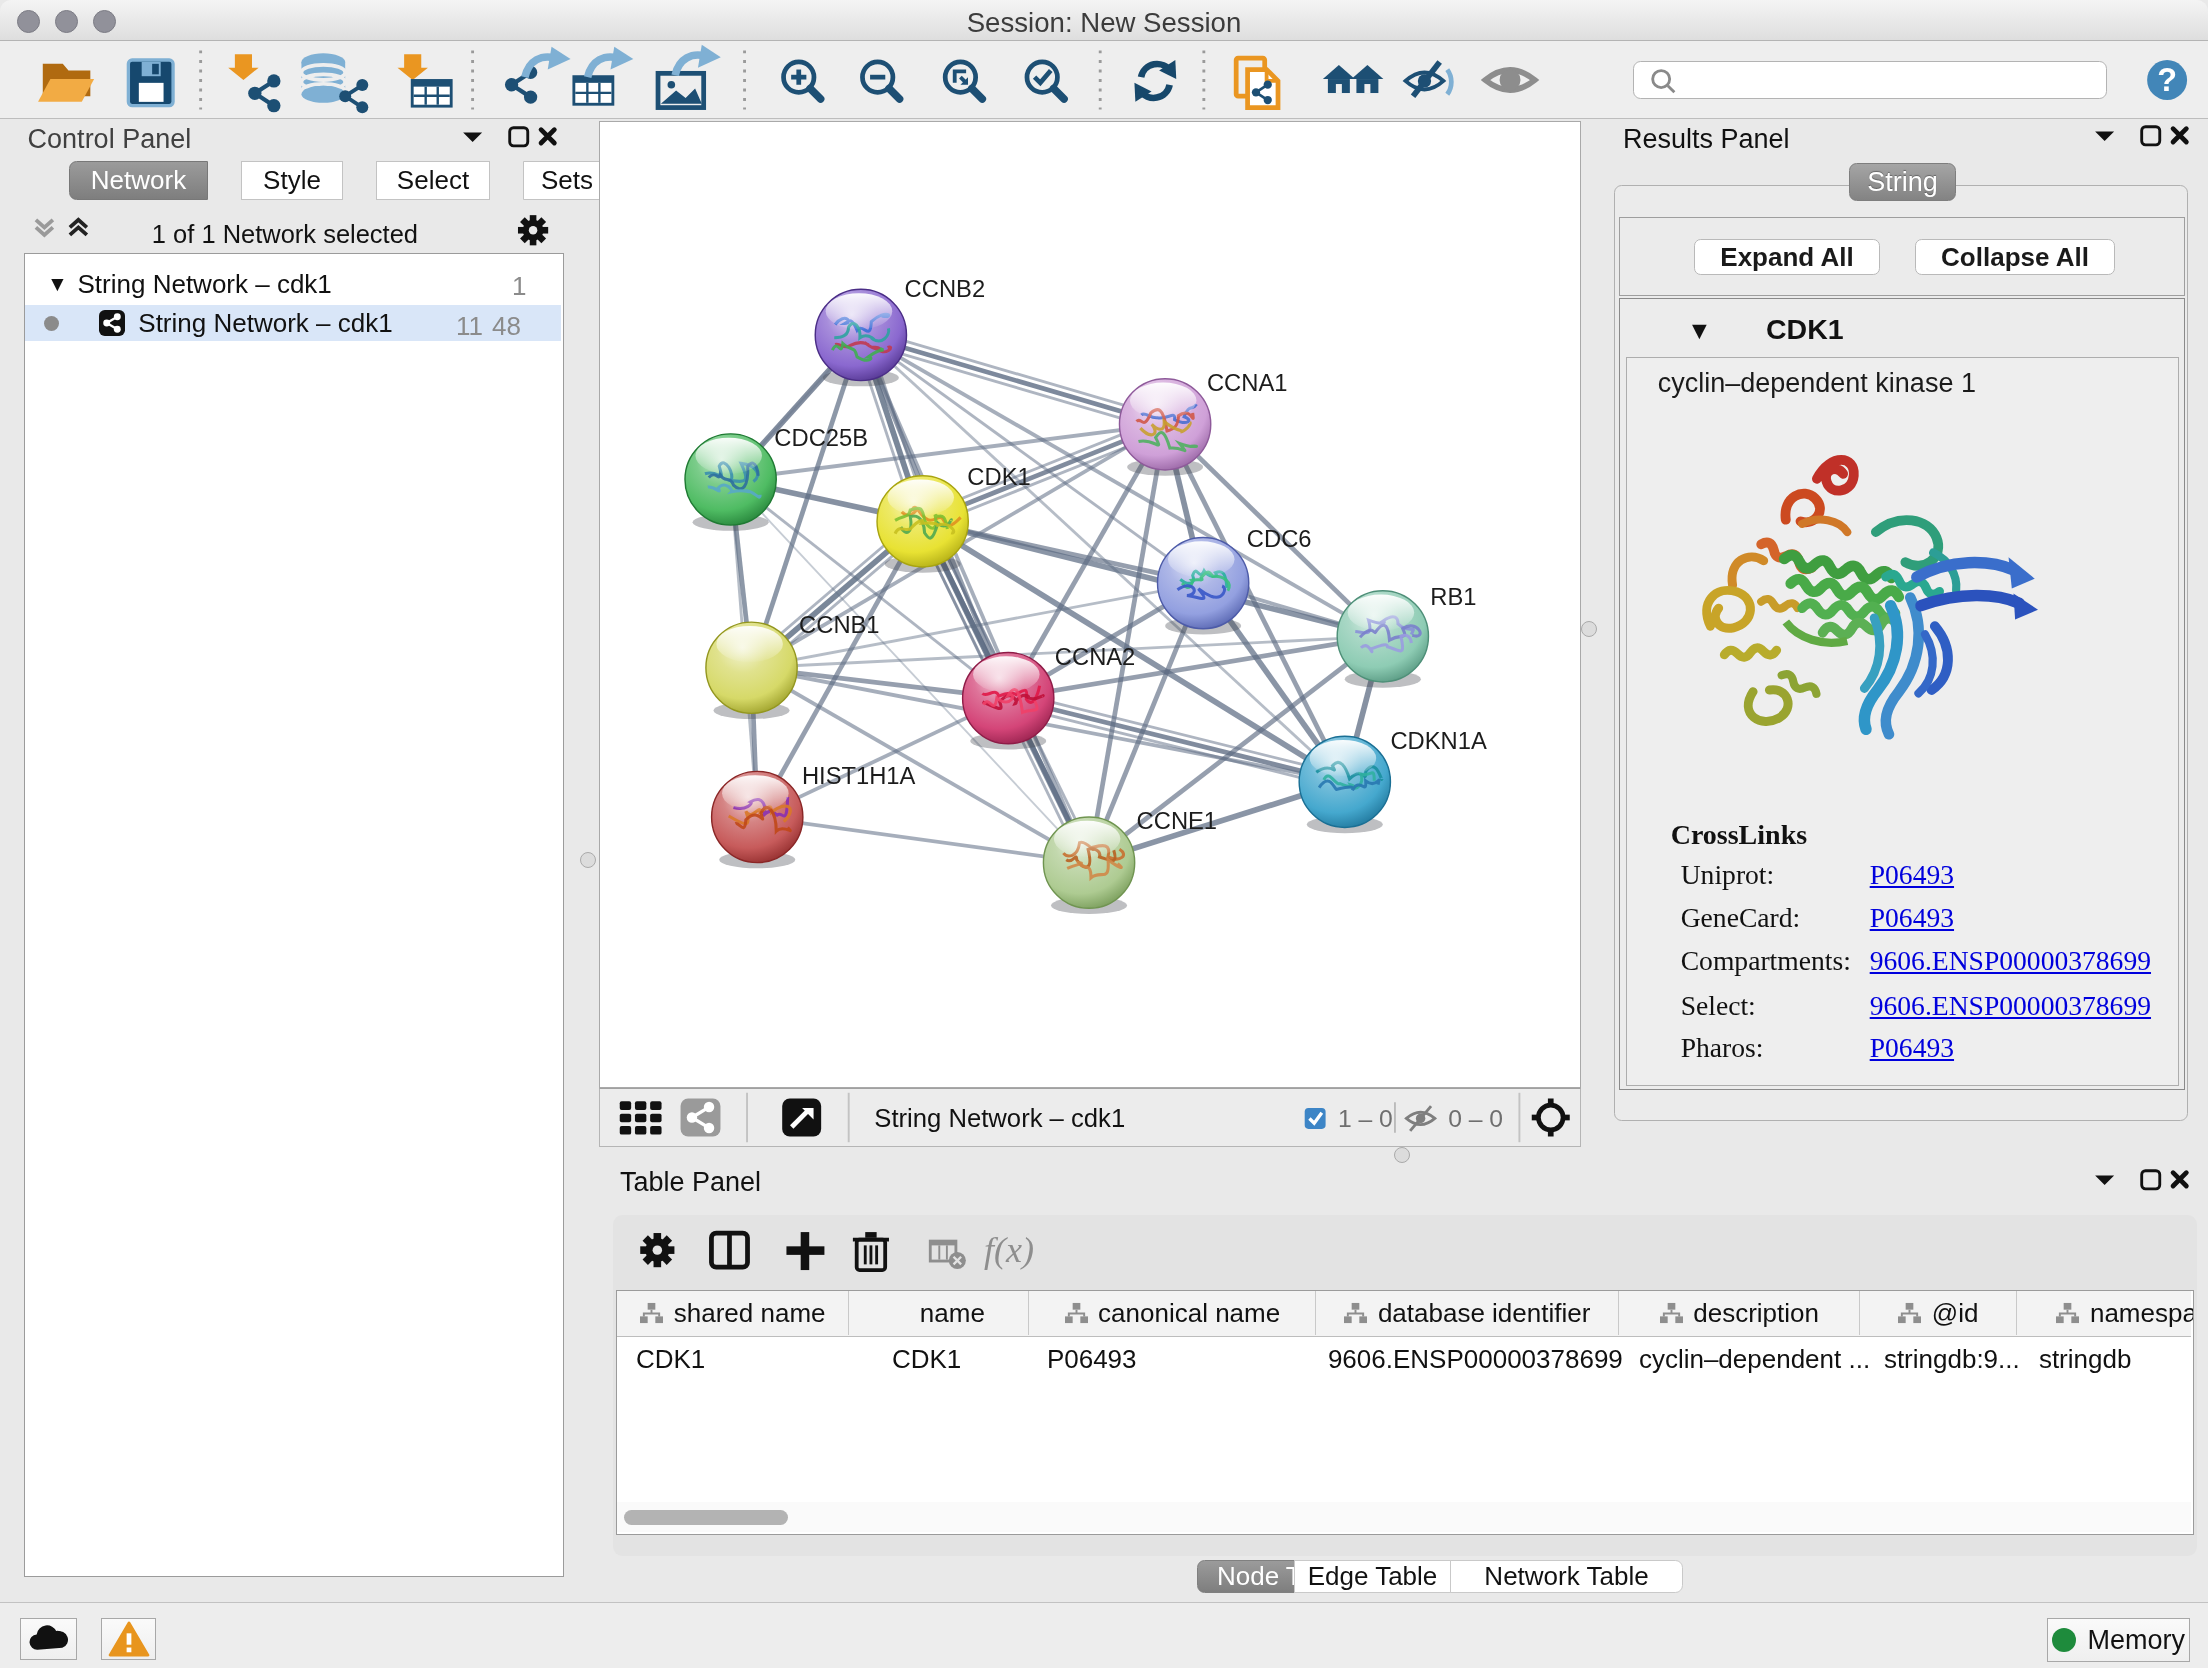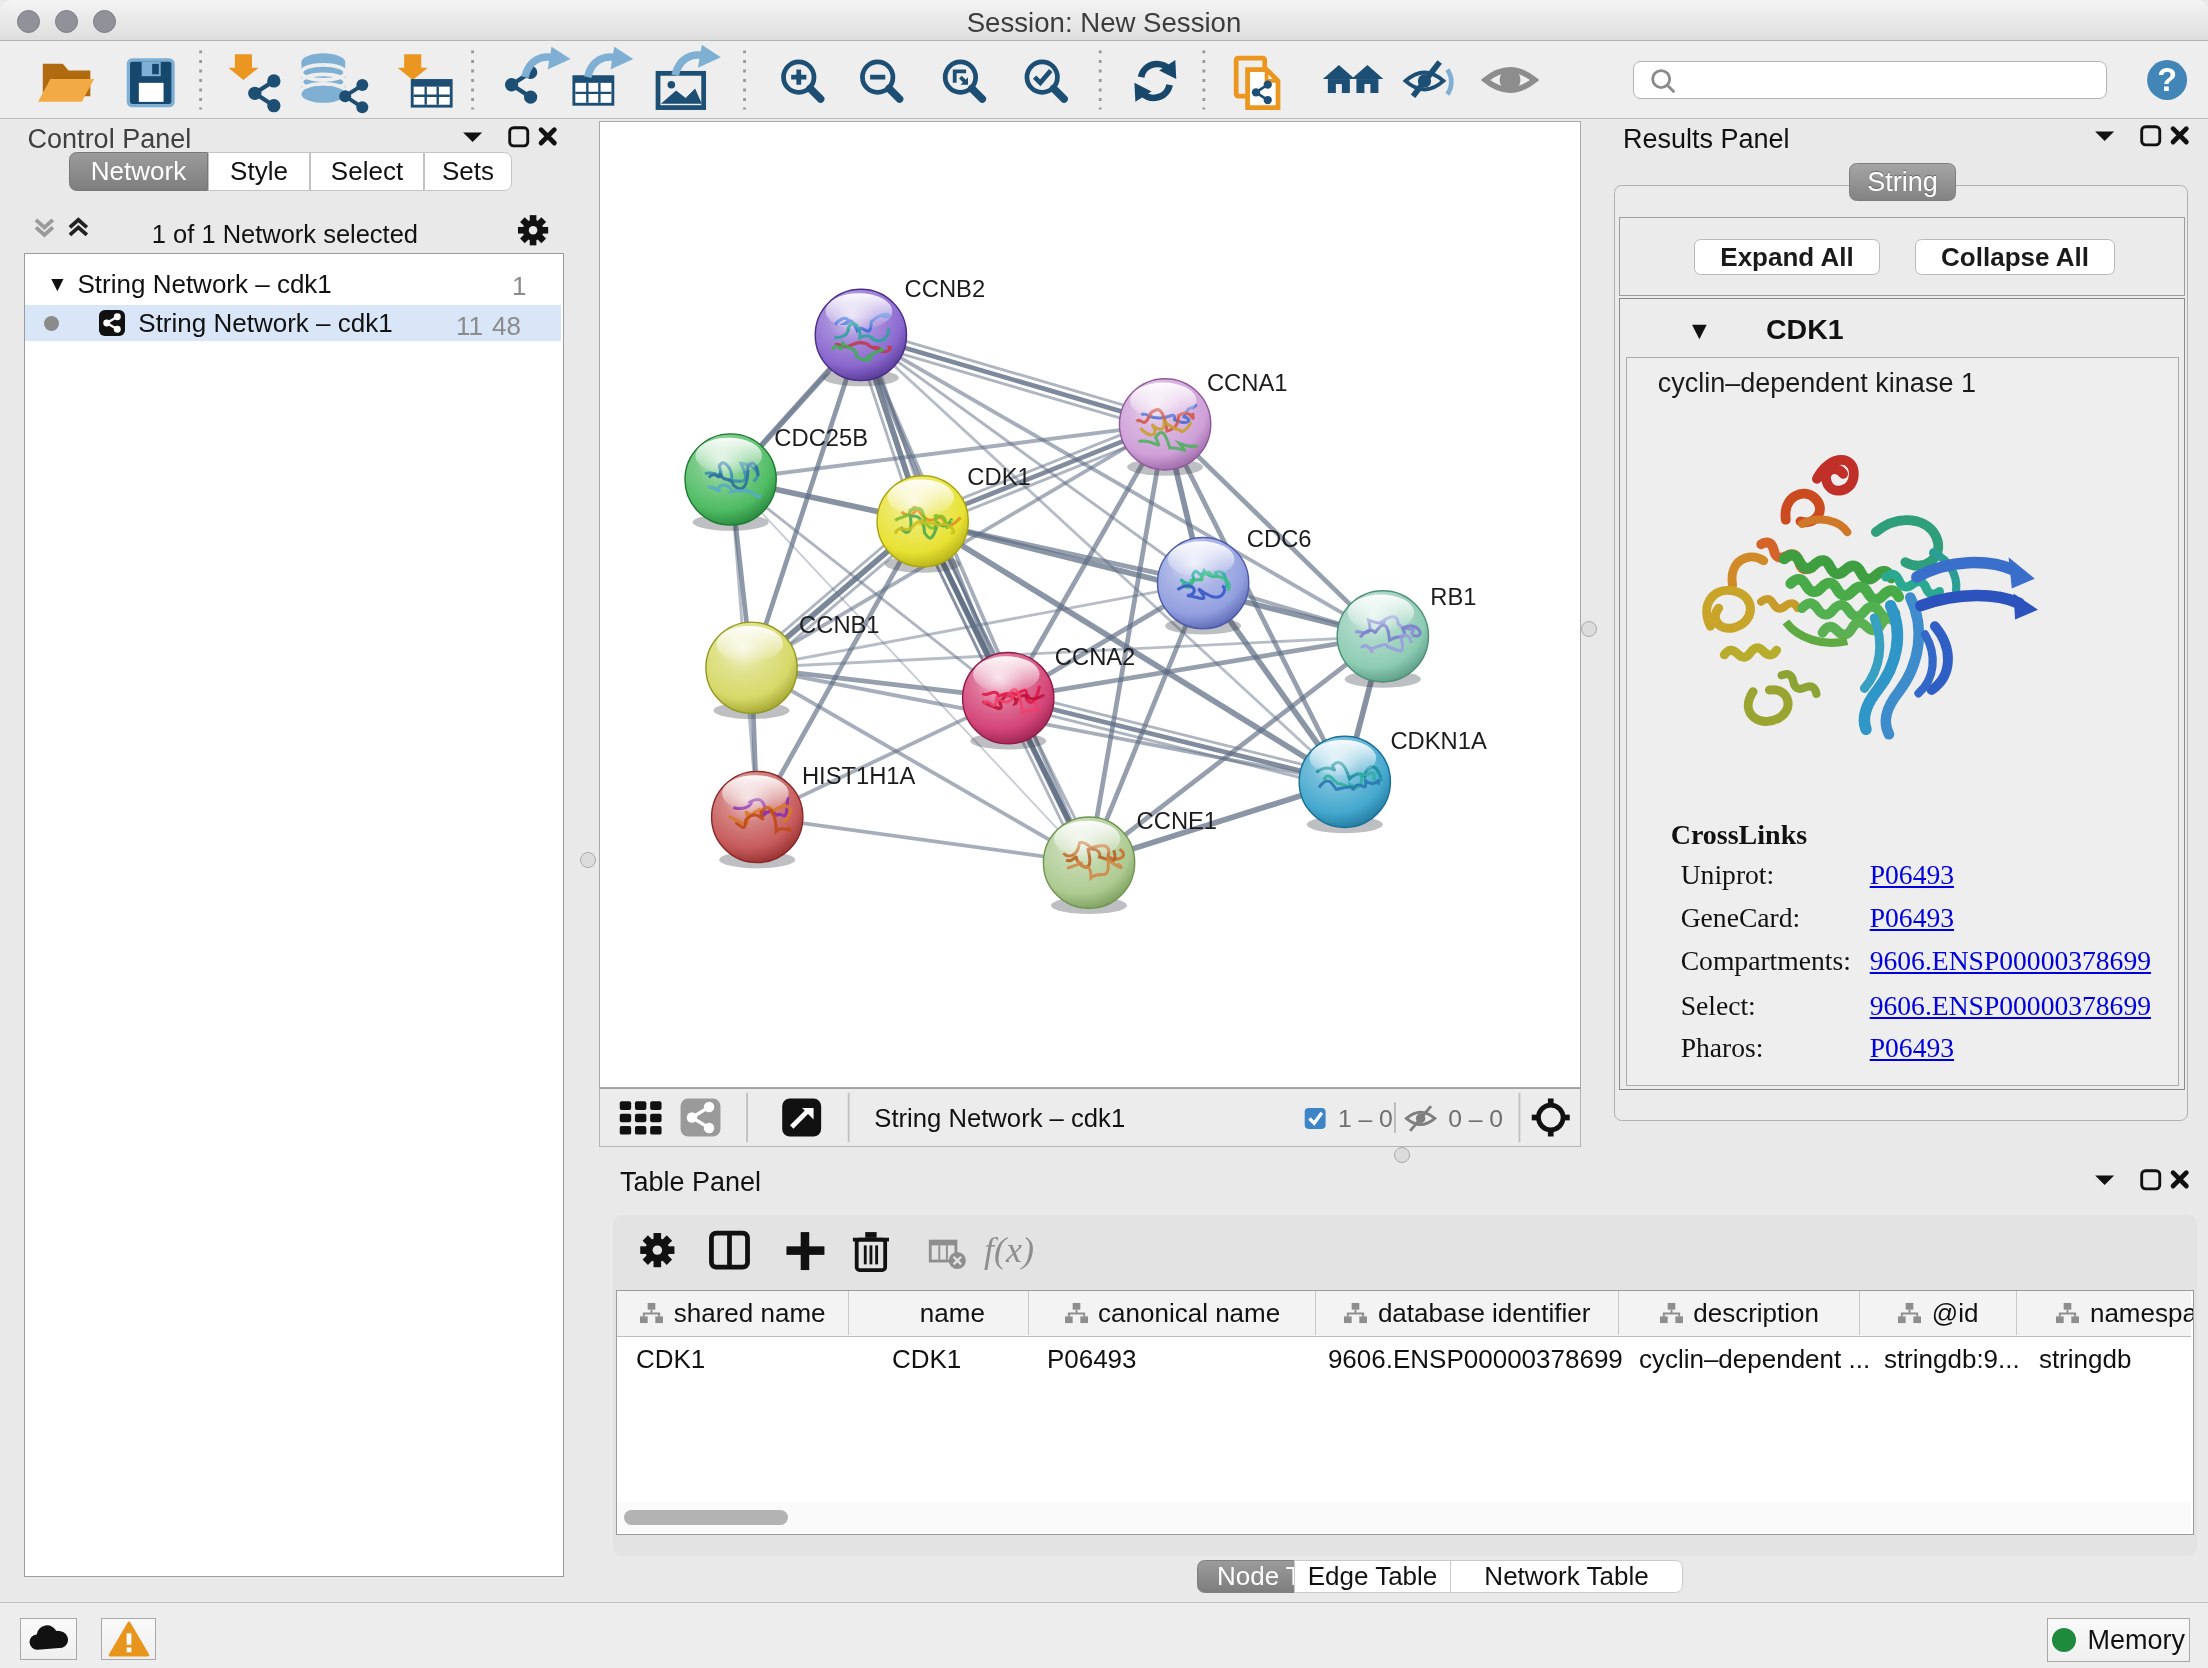--- a/index.html
+++ b/index.html
@@ -15,21 +15,21 @@
   #wintitle { position:absolute; top:6.7px; left:0; width:2208px; text-align:center;
     font-size:27.6px; color:#3c3c3c; }
 
   
   #toolbar { position:absolute; left:0; top:41px; width:2208px; height:78px;
     background:#eeeeee; border-bottom:1px solid #bdbdbd; }
   .phicons { position:absolute; }
 
   
   #cp-title { position:absolute; left:27.6px; top:124px; font-size:27px; color:#404040; }
-  .tabs { position:absolute; top:152px; height:39px; display:flex; }
+  .tabs { position:absolute; top:161px; height:39px; display:flex;gap:33px; }
   .tab { height:39px; font-size:26px; display:flex; align-items:center; justify-content:center;
     background:#fff; border:1px solid #c3c3c3; color:#111; }
   .tab.sel { background:linear-gradient(#9b9b9b,#7e7e7e); color:#fff; border-color:#787878; }
 
   #netbar { position:absolute; left:13.3px; top:201px; width:576px; height:50px; }
   #whitelist { position:absolute; left:24px; top:253px; width:540px; height:1324px;
     background:#fff; border:1.9px solid #9b9b9b; }
   .treerow { position:absolute; left:0; width:536px; height:38px; font-size:26px; color:#111;
     display:flex; align-items:center; }
   .rownum { position:absolute; font-size:26px; color:#8b8b8b; }

